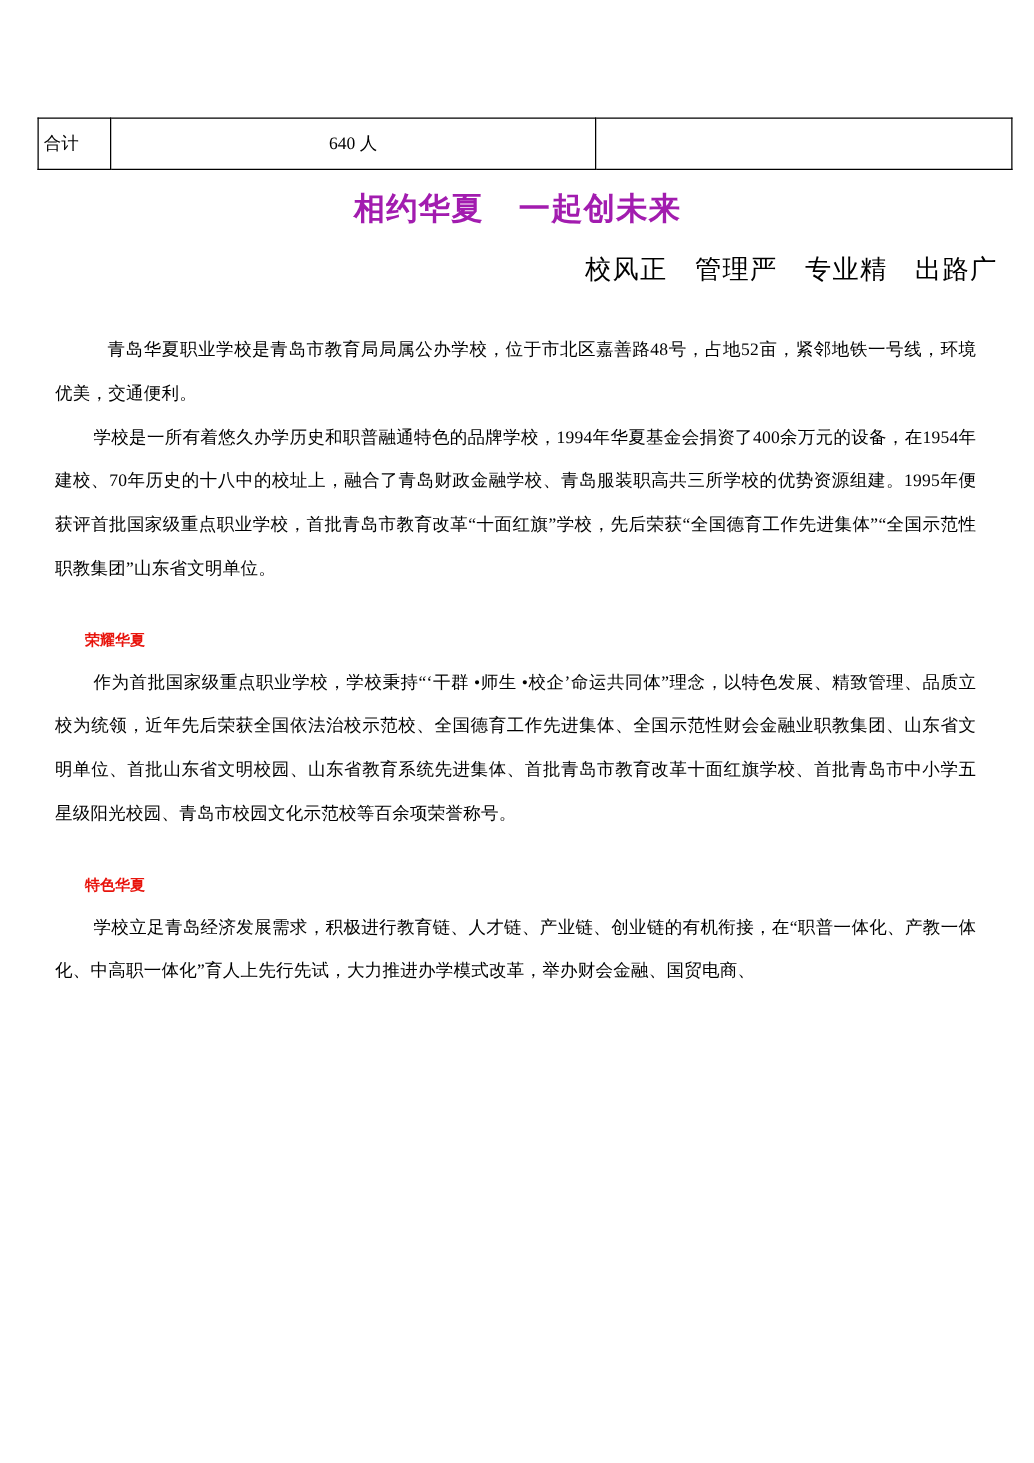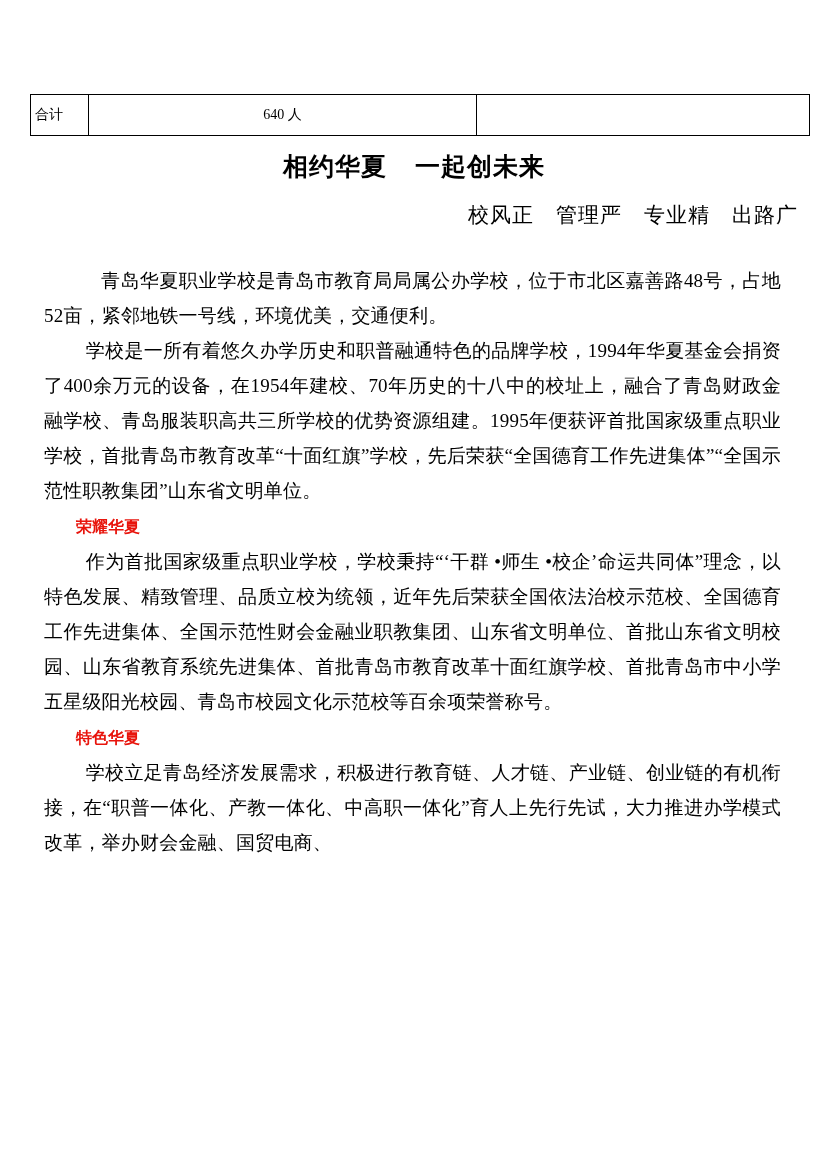--- a/index.html
+++ b/index.html
@@ -45,21 +45,21 @@
     font-family: "Liberation Serif", "DejaVu Serif", serif;
   }
   td.c1 { width: 52px; padding-left: 4px; text-align: left; }
   td.c2 { width: 385px; text-align: center; font-size: 15px; }
   td.c3 { width: 330px; }
 
   
   .title-main {
     margin-top: 14px;
     text-align: center;
-    color: #000000;
+    color: #a21caf;
     font-family: "DejaVu Sans", "Liberation Sans", sans-serif;
     font-weight: bold;
     font-size: 25px;
     letter-spacing: 1px;
   }
   .title-main .gap {
     display: inline-block;
     width: 28px;
   }
   .title-sub {
@@ -74,35 +74,35 @@
     width: 22px;
   }
 
   
   .body-wrap {
     margin-top: 34px;
     padding: 0 14px 0 14px;
   }
   p.para {
     margin: 0 3px 0 0;
-    font-size: 19px;
+    font-size: 14px;
     line-height: 35px;
     text-align: justify;
     text-justify: inter-ideograph;
     letter-spacing: 0.2px;
   }
   p.indent2 { text-indent: 2.2em; }
   p.indent3 { text-indent: 3.0em; }
 
   h3.section-head {
     color: #e8140c;
-    font-size: 16px;
+    font-size: 12px;
     font-family: "DejaVu Sans", "Liberation Sans", sans-serif;
     font-weight: bold;
-    margin: 4px 0 2px 0;
+    margin: 24px 0 2px 0;
     text-indent: 2em;
     line-height: 30px;
   }
 </style>
 </head>
 <body>
 
 <div class="page">
   <div class="content">
 

